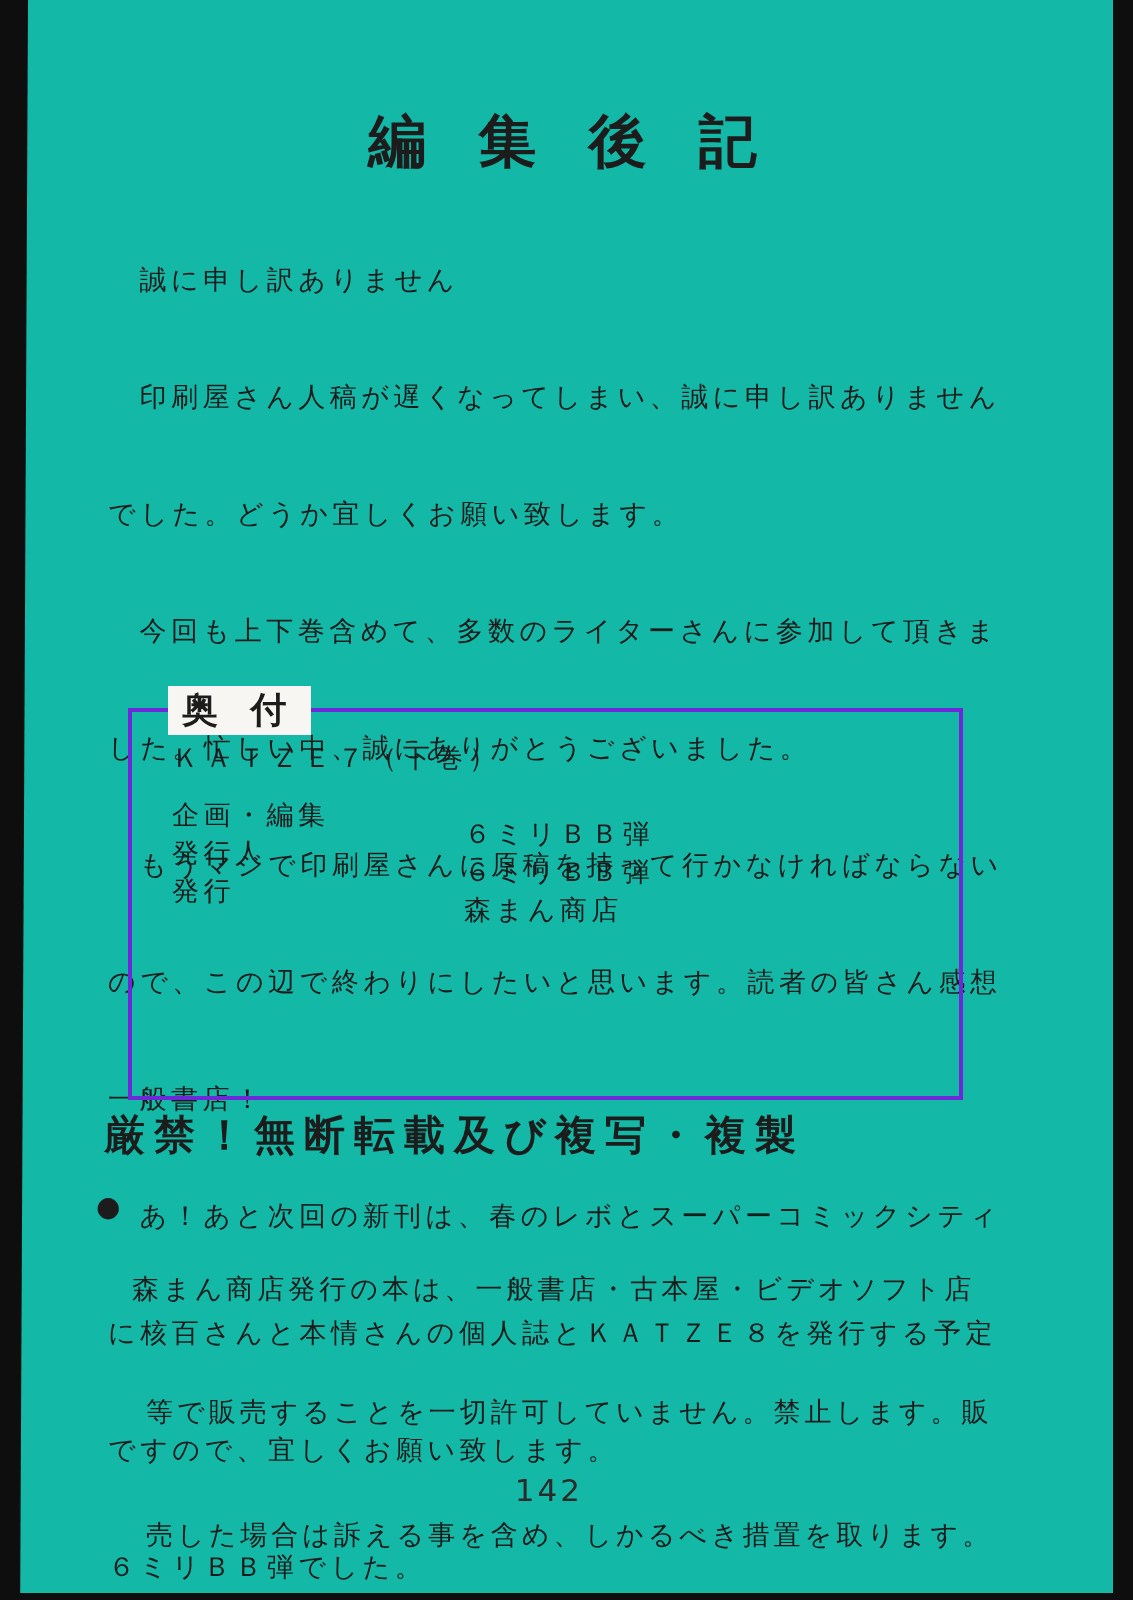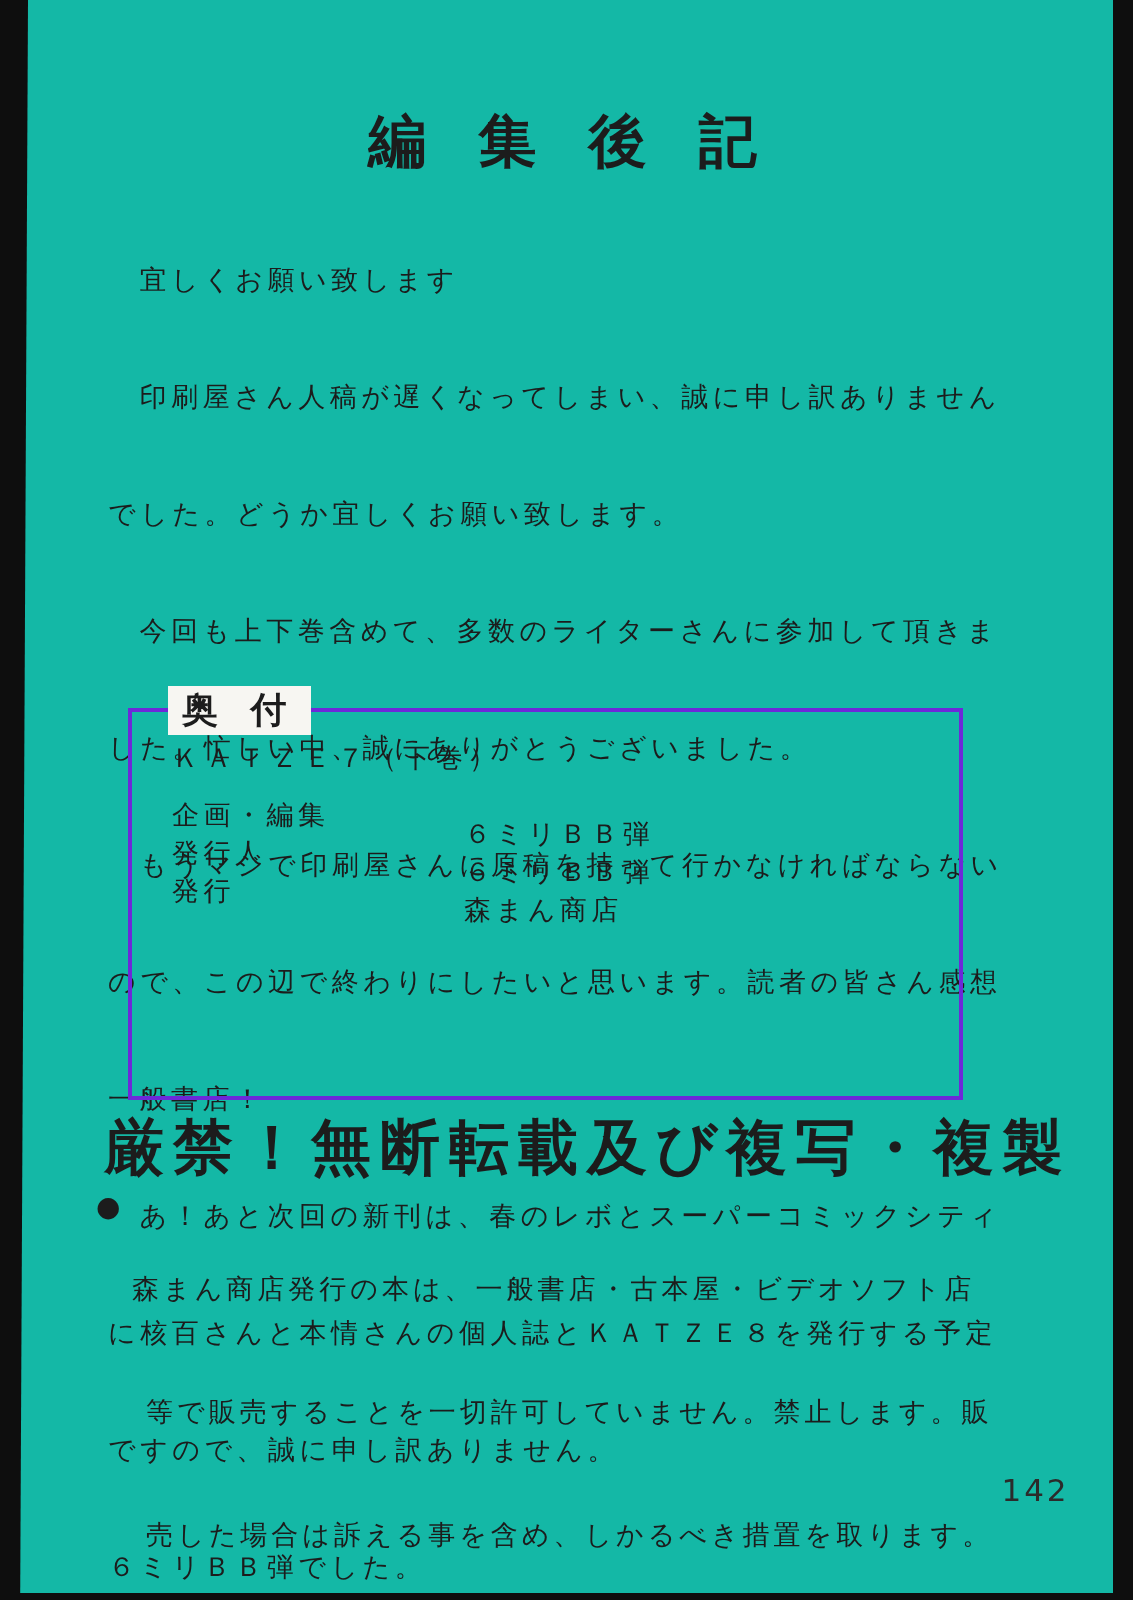--- a/index.html
+++ b/index.html
@@ -56,60 +56,60 @@
   .colophon-row { position: absolute; left: 40px; width: 760px; height: 38px; white-space: pre; }
   .colophon-row .c-label { position: absolute; left: 0; font-size: 27px; letter-spacing: 4.5px; }
   .colophon-row .c-value { position: absolute; left: 292px; font-size: 27px; letter-spacing: 4.5px; }
   #colophon-row-0 { top: 66px; }
   #colophon-row-1 { top: 104px; }
   #colophon-row-2 { top: 142px; }
   #colophon-row-3 { top: 181px; }
 
   #warning-heading {
     position: absolute; left: 76px; top: 1108px;
-    font-size: 60px; font-weight: 700; letter-spacing: 9px;
+    font-size: 41px; font-weight: 700; letter-spacing: 9px;
     white-space: pre;
   }
   #warning-bullets {
     position: absolute; left: 68px; top: 1186px; width: 900px;
     font-size: 27px; line-height: 41px; letter-spacing: 4px;
   }
   .bullet { display: flex; }
   .bullet-marker { width: 36px; flex: 0 0 36px; font-size: 28px; line-height: 41px; }
   .bullet-lines { flex: 1; white-space: pre; }
   .bullet-lines div { height: 41px; }
   .bullet-lines div:not(:first-child) { padding-left: 14px; }
 
   #page-number {
     position: absolute; left: 0; top: 1472px; width: 96%;
-    text-align: right;
+    text-align: center;
     font-family: "DejaVu Sans", "Liberation Sans", sans-serif;
     font-size: 31px; letter-spacing: 3px; color: #2b2b2b;
   }
 </style>
 </head>
 <body>
 
 <div id="scan">
   <div id="paper">
 
     <div id="title">編 集 後 記</div>
 
     <div id="afterword-body">
-      <div class="bodyline">　宜しくお願い致します</div>
+      <div class="bodyline">　誠に申し訳ありません</div>
       <div class="bodyline">　印刷屋さん人稿が遅くなってしまい、誠に申し訳ありません</div>
       <div class="bodyline">でした。どうか宜しくお願い致します。</div>
       <div class="bodyline">　今回も上下巻含めて、多数のライターさんに参加して頂きま</div>
       <div class="bodyline">した。忙しい中、誠にありがとうございました。</div>
       <div class="bodyline">　もうマジで印刷屋さんに原稿を持って行かなければならない</div>
       <div class="bodyline">ので、この辺で終わりにしたいと思います。読者の皆さん感想</div>
       <div class="bodyline">一般書店！</div>
       <div class="bodyline">　あ！あと次回の新刊は、春のレボとスーパーコミックシティ</div>
       <div class="bodyline">に核百さんと本情さんの個人誌とＫＡＴＺＥ８を発行する予定</div>
-      <div class="bodyline">ですので、誠に申し訳ありません。</div>
+      <div class="bodyline">ですので、宜しくお願い致します。</div>
       <div class="bodyline align-right">６ミリＢＢ弾でした。</div>
     </div>
 
     <div id="colophon-box">
       <div id="colophon-label">奥 付</div>
       <div id="colophon-title">ＫＡＴＺＥ７（下巻）</div>
 
       <div class="colophon-row" id="colophon-row-0">
         <span class="c-label">企画・編集</span>
         <span class="c-value">６ミリＢＢ弾</span>

